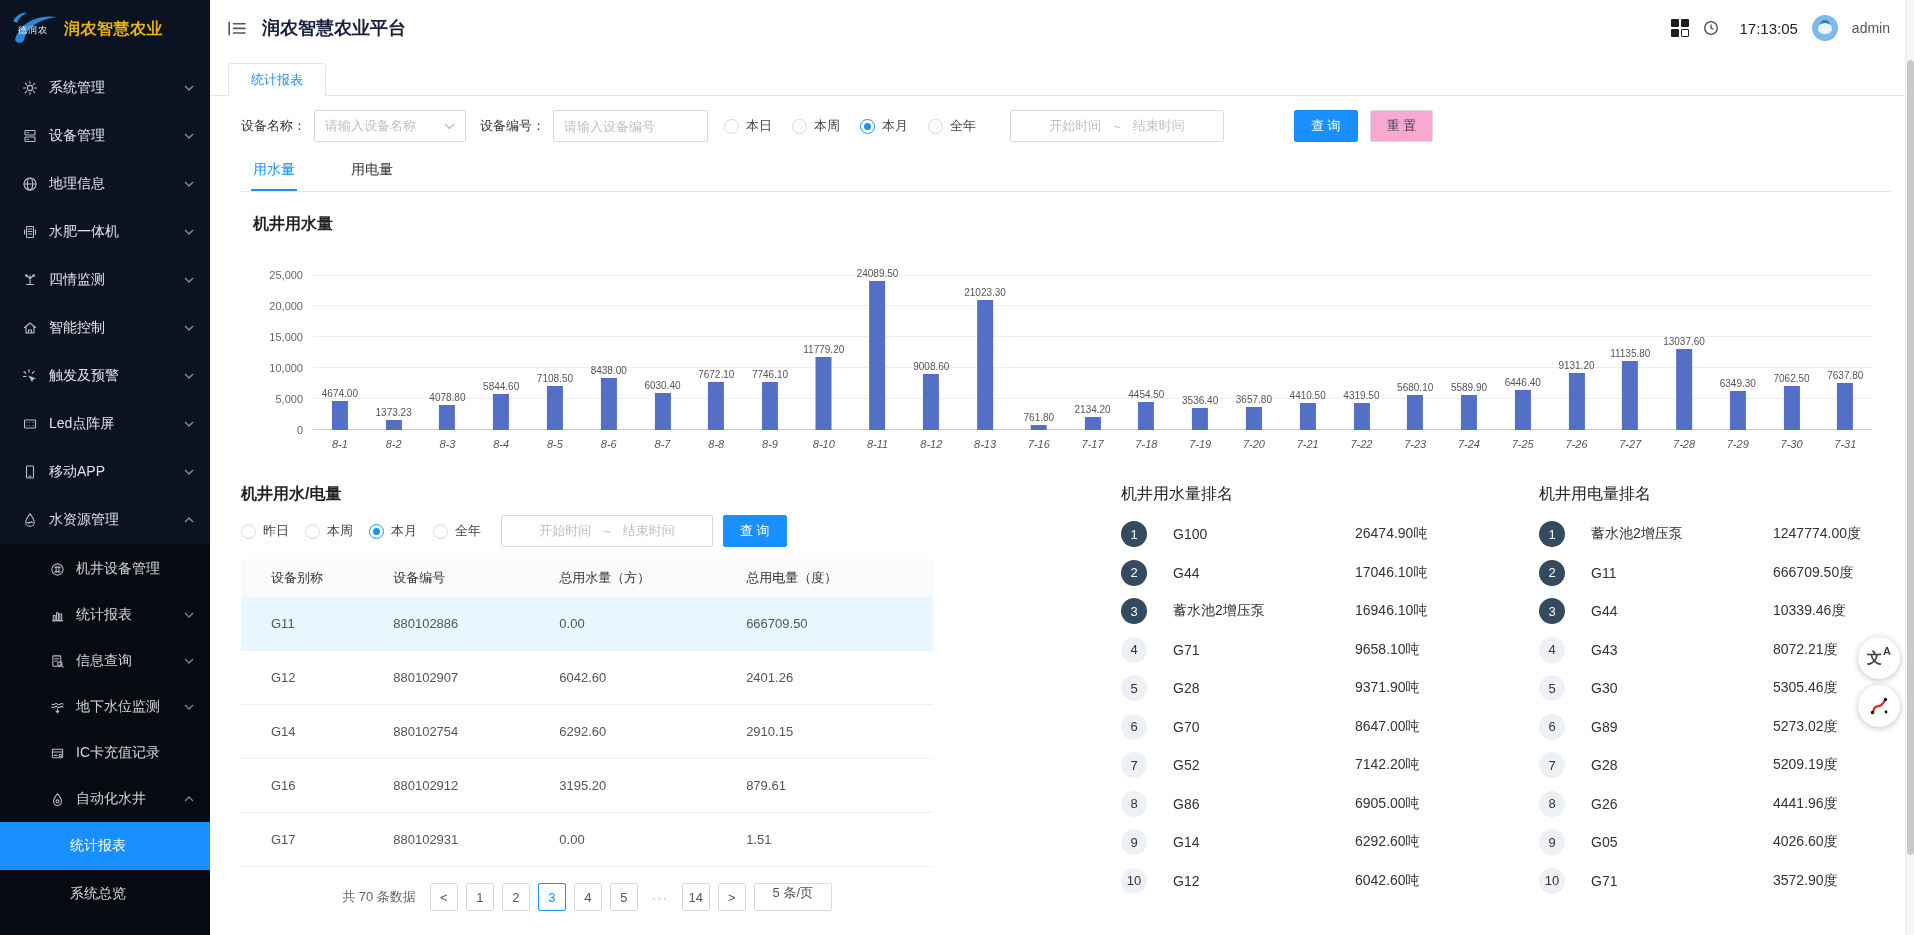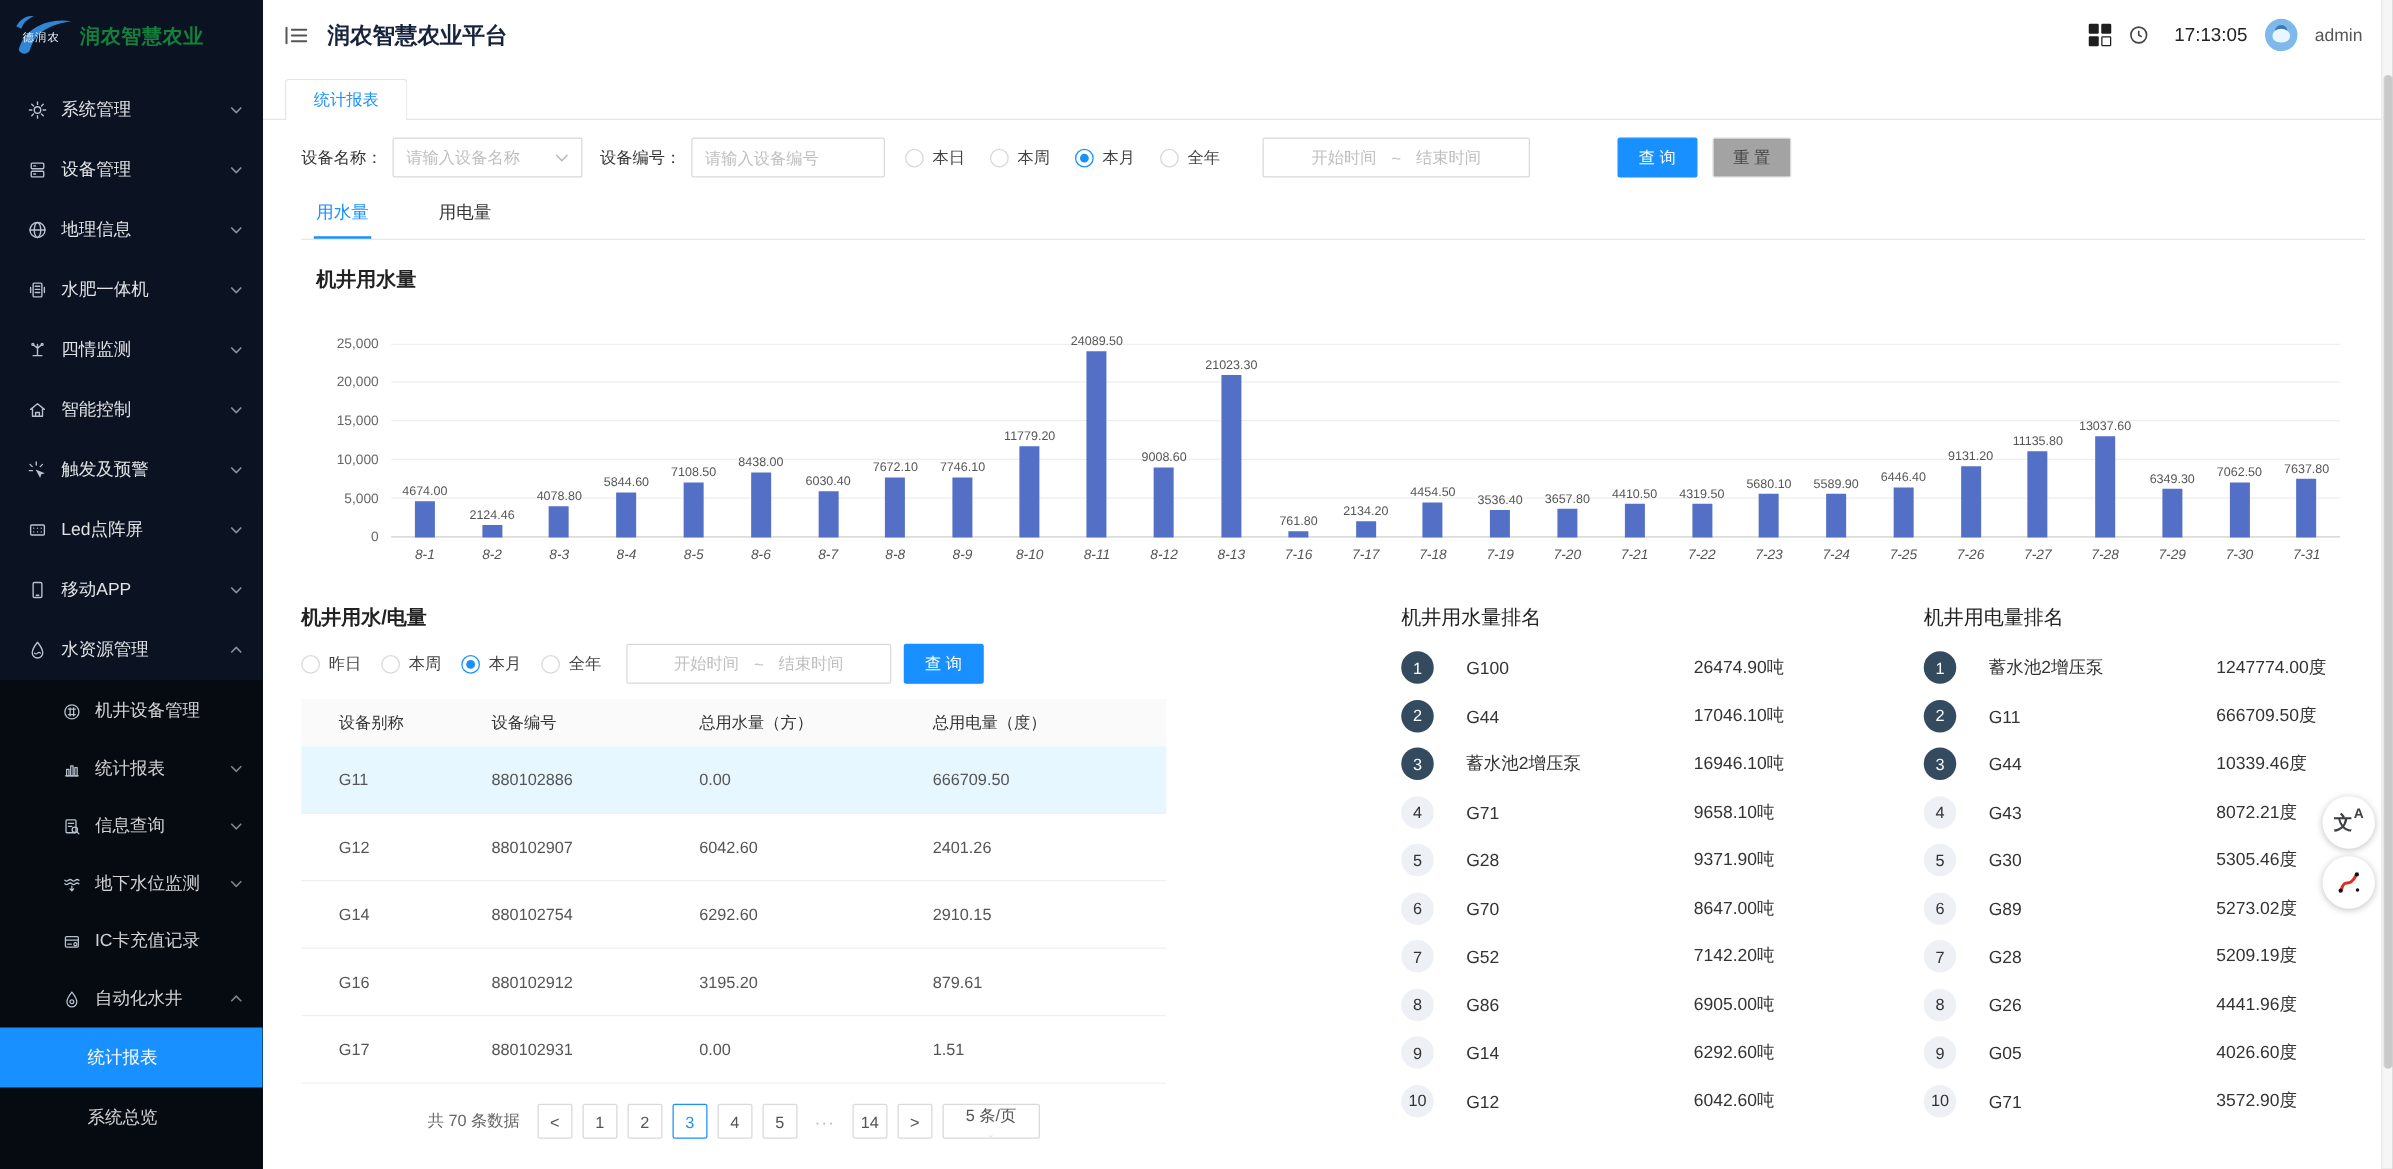--- a/index.html
+++ b/index.html
@@ -8,21 +8,21 @@
   svg { display:block; }
   .ico { stroke:#b9c2cf; stroke-width:1.1; fill:none; stroke-linecap:round; stroke-linejoin:round; }
 
   
   .sidebar { position:fixed; left:0; top:0; width:210px; height:935px; background:#0b1322;
     display:flex; flex-direction:column; z-index:5; }
   .logo { height:58px; display:flex; align-items:center; padding:0 10px; gap:4px; flex:none; }
   .logo-swoosh { position:relative; width:50px; height:38px; flex:none; }
   .logo-script { position:absolute; left:8px; top:14px; color:#eaf4ff; font-size:9px; 
     letter-spacing:1px; white-space:nowrap; }
-  .logo-title { color:#15803d; font-weight:bold; font-size:16px; letter-spacing:.5px; white-space:nowrap; }
+  .logo-title { color:#eab308; font-weight:bold; font-size:16px; letter-spacing:.5px; white-space:nowrap; }
   .menu { padding-top:6px; }
   .menu-item { height:48px; display:flex; align-items:center; gap:11px; padding:0 16px 0 22px;
     color:rgba(255,255,255,.88); font-size:14px; cursor:pointer; }
   .menu-item .chev { margin-left:auto; opacity:.65; }
   .chev path { stroke:#cfd5de; stroke-width:1.3; fill:none; }
   .chev.up { transform:rotate(180deg); }
   .submenu { background:#060a11; flex:1; padding-top:2px; }
   .submenu-item { height:46px; display:flex; align-items:center; gap:11px; padding:0 16px 0 50px;
     color:rgba(255,255,255,.82); font-size:14px; cursor:pointer; }
   .submenu-item .chev { margin-left:auto; opacity:.6; }
@@ -73,21 +73,21 @@
   .radio-dot { width:15px; height:15px; border:1px solid #d9d9d9; border-radius:50%; background:#fff; position:relative; flex:none; }
   .radio.checked .radio-dot { border-color:#1890ff; }
   .radio.checked .radio-dot::after { content:""; position:absolute; left:3px; top:3px; width:7px; height:7px;
     border-radius:50%; background:#1890ff; }
   .radio-label { font-size:13px; color:#444; }
   .daterange { width:214px; height:32px; border:1px solid #d9d9d9; border-radius:2px; display:flex;
     align-items:center; justify-content:center; gap:12px; color:#bfbfbf; font-size:13px; margin-left:14px; cursor:pointer; }
   .btn { height:32px; padding:0 16px; border-radius:2px; font-size:13px; display:flex; align-items:center;
     cursor:pointer; white-space:nowrap; }
   .btn-primary { background:#1890ff; color:#fff; border:1px solid #1890ff; }
-  .btn-plain { background:#a3a3a3; color:#444; border:1px solid #d9d9d9; }
+  .btn-plain { background:#f9a8d4; color:#444; border:1px solid #d9d9d9; }
   .filter-row .btn-primary { margin-left:70px; }
   .filter-row .btn-plain { margin-left:12px; }
 
   .measure-tabs { display:flex; gap:52px; margin-top:10px; border-bottom:1px solid #e8e8e8; padding-left:10px; }
   .m-tab { padding:9px 2px 10px; font-size:14px; color:#333; cursor:pointer; border-bottom:2px solid transparent; }
   .m-tab.active { color:#1890ff; border-bottom-color:#1890ff; }
 
   
   .chart-title { font-size:16px; font-weight:bold; color:#222; margin:22px 0 0 12px; }
   .chart-body { display:flex; align-items:flex-start; margin:40px 20px 0 14px; }
@@ -454,21 +454,21 @@
             <div class="bar-group">
               <div class="bar-wrap">
                 <div class="bar-label">4674.00</div>
                 <div class="bar" style="height: 29px;"></div>
               </div>
               <div class="bar-x">8-1</div>
             </div>
 
             <div class="bar-group">
               <div class="bar-wrap">
-                <div class="bar-label">2124.46</div>
+                <div class="bar-label">1373.23</div>
                 <div class="bar" style="height: 10.1px;"></div>
               </div>
               <div class="bar-x">8-2</div>
             </div>
 
             <div class="bar-group">
               <div class="bar-wrap">
                 <div class="bar-label">4078.80</div>
                 <div class="bar" style="height: 25.3px;"></div>
               </div>

